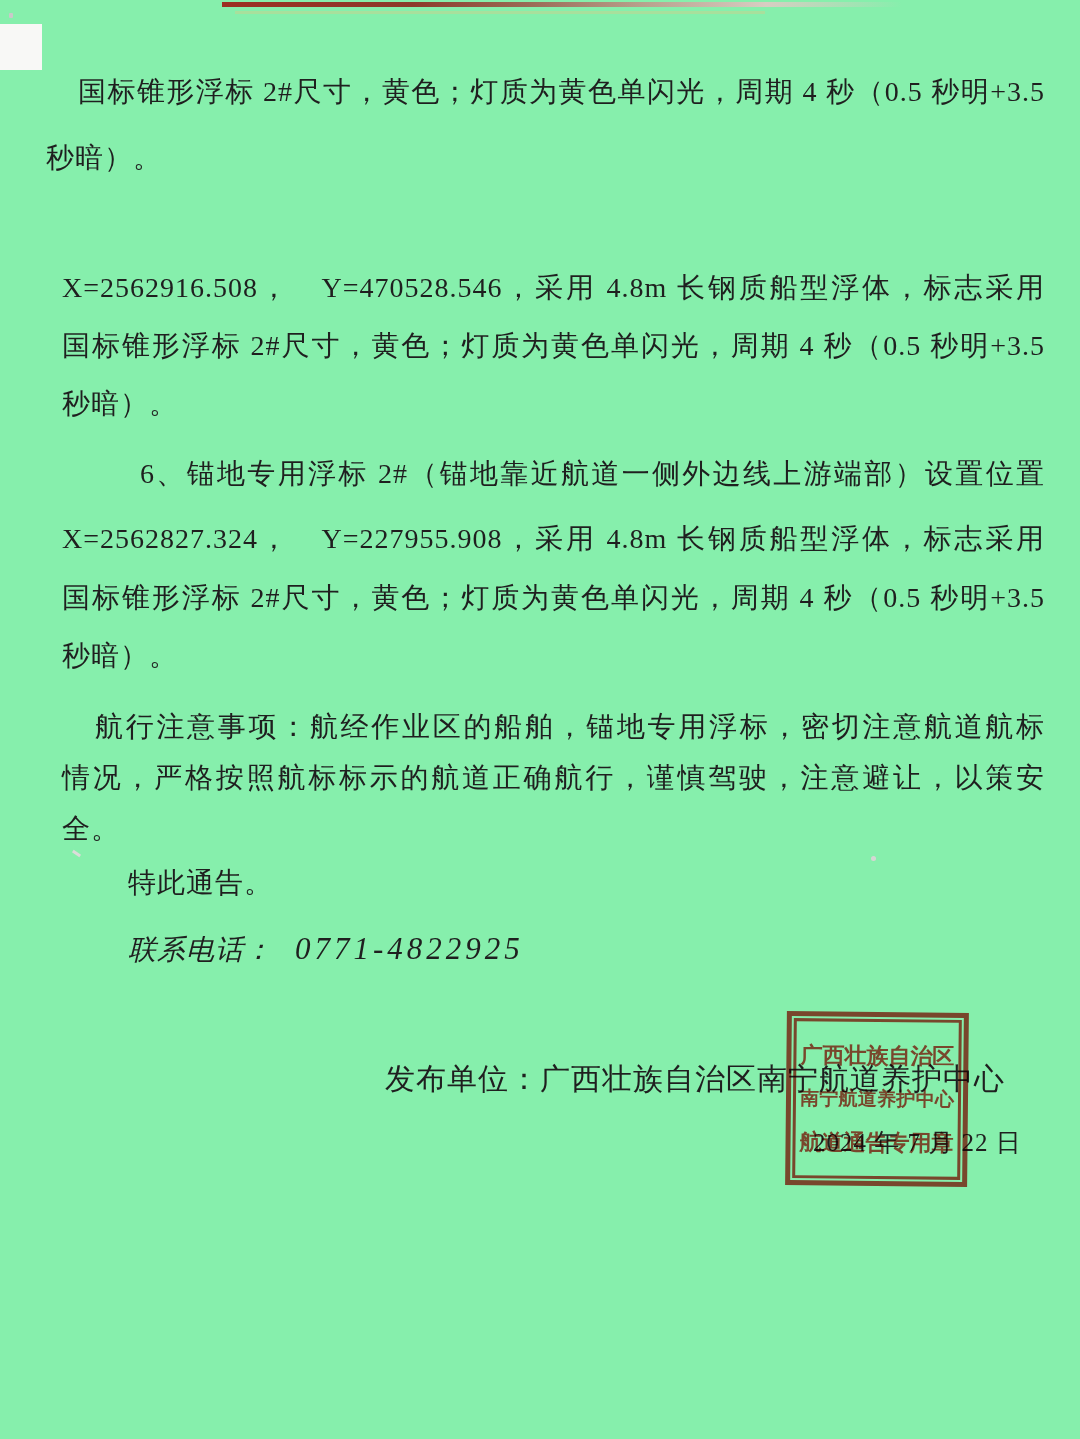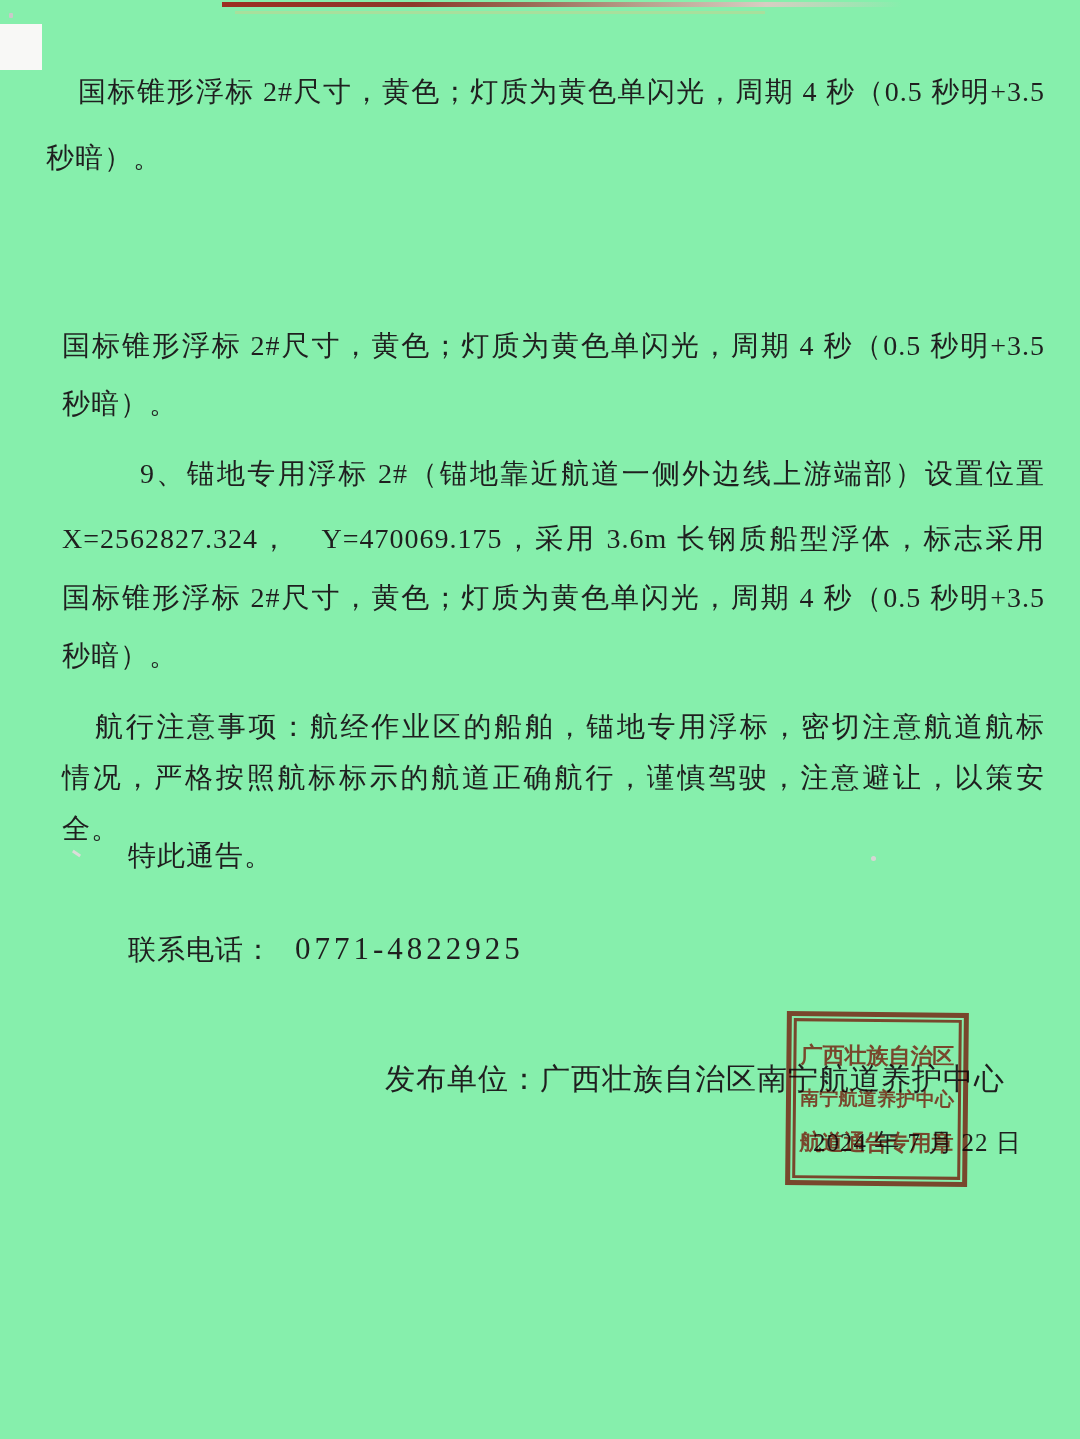--- a/index.html
+++ b/index.html
@@ -42,22 +42,22 @@
   .p1b{top:257px;}
   .p1c{top:315px;}
   .p1d{top:373px;}
   .p2a{top:443px;}
   .p2b{top:508px;}
   .p2c{top:567px;}
   .p2d{top:625px;}
   .p3a{top:701px;line-height:52px;height:52px;}
   .p3b{top:752px;line-height:52px;height:52px;}
   .p3c{top:803px;line-height:52px;height:52px;}
-  .p4{top:825px;}
-  .p5{top:918px;}
+  .p4{top:852px;}
+  .p5{top:918px;font-style:italic;}
   .plain{text-align:left;text-align-last:left;width:auto;}
   .phone{font-size:31px;letter-spacing:4px;margin-left:22px;}
 
   .publisher{position:absolute;left:385px;top:1048px;font-size:30px;line-height:62px;height:62px;letter-spacing:1px;z-index:1;text-align:right;}
   .dateline{position:absolute;left:813px;top:1112px;font-size:25px;line-height:62px;height:62px;letter-spacing:1px;z-index:1;}
   .attachment{position:absolute;left:195px;top:1368px;font-size:31px;line-height:62px;height:62px;letter-spacing:1px;}
 
   
   .seal{
     position:absolute;left:786px;top:1012px;width:182px;height:174px;
@@ -90,25 +90,26 @@
   <div class="top-redline"></div>
   <div class="top-redline2"></div>
   <div class="speck-sq"></div>
   <div class="speck-a"></div>
   <div class="speck-b"></div>
   <div class="speck-c"></div>
 
   <div class="line p0a">国标锥形浮标 2#尺寸，黄色；灯质为黄色单闪光，周期 4 秒（0.5 秒明+3.5</div>
   <div class="line p0b last">秒暗）。</div>
 
+  <div class="line p1b">X=2562916.508，　Y=470528.546，采用 4.8m 长钢质船型浮体，标志采用</div>
   <div class="line p1c">国标锥形浮标 2#尺寸，黄色；灯质为黄色单闪光，周期 4 秒（0.5 秒明+3.5</div>
   <div class="line p1d last">秒暗）。</div>
 
-  <div class="line p2a ind78">9、锚地专用浮标 2#（锚地靠近航道一侧外边线上游端部）设置位置</div>
-  <div class="line p2b">X=2562827.324，　Y=470069.175，采用 3.6m 长钢质船型浮体，标志采用</div>
+  <div class="line p2a ind78">6、锚地专用浮标 2#（锚地靠近航道一侧外边线上游端部）设置位置</div>
+  <div class="line p2b">X=2562827.324，　Y=227955.908，采用 4.8m 长钢质船型浮体，标志采用</div>
   <div class="line p2c">国标锥形浮标 2#尺寸，黄色；灯质为黄色单闪光，周期 4 秒（0.5 秒明+3.5</div>
   <div class="line p2d last">秒暗）。</div>
 
   <div class="line p3a ind33">航行注意事项：航经作业区的船舶，锚地专用浮标，密切注意航道航标</div>
   <div class="line p3b">情况，严格按照航标标示的航道正确航行，谨慎驾驶，注意避让，以策安</div>
   <div class="line p3c last">全。</div>
 
   <div class="line p4 ind66 plain">特此通告。</div>
 
   <div class="line p5 ind66 plain">

